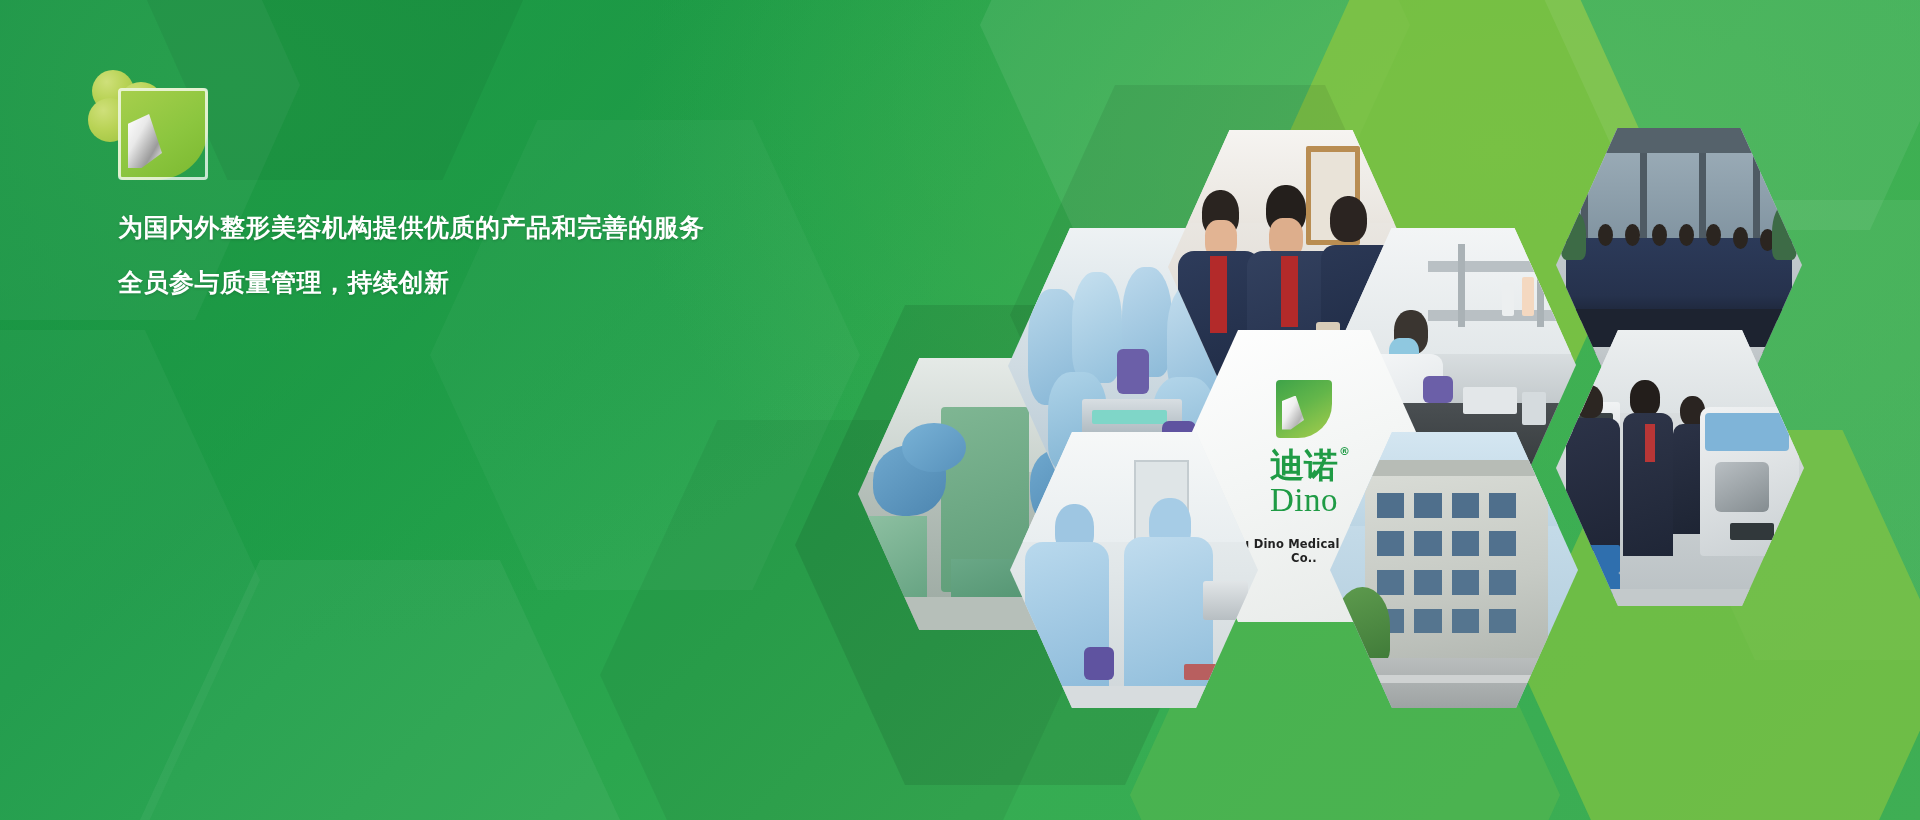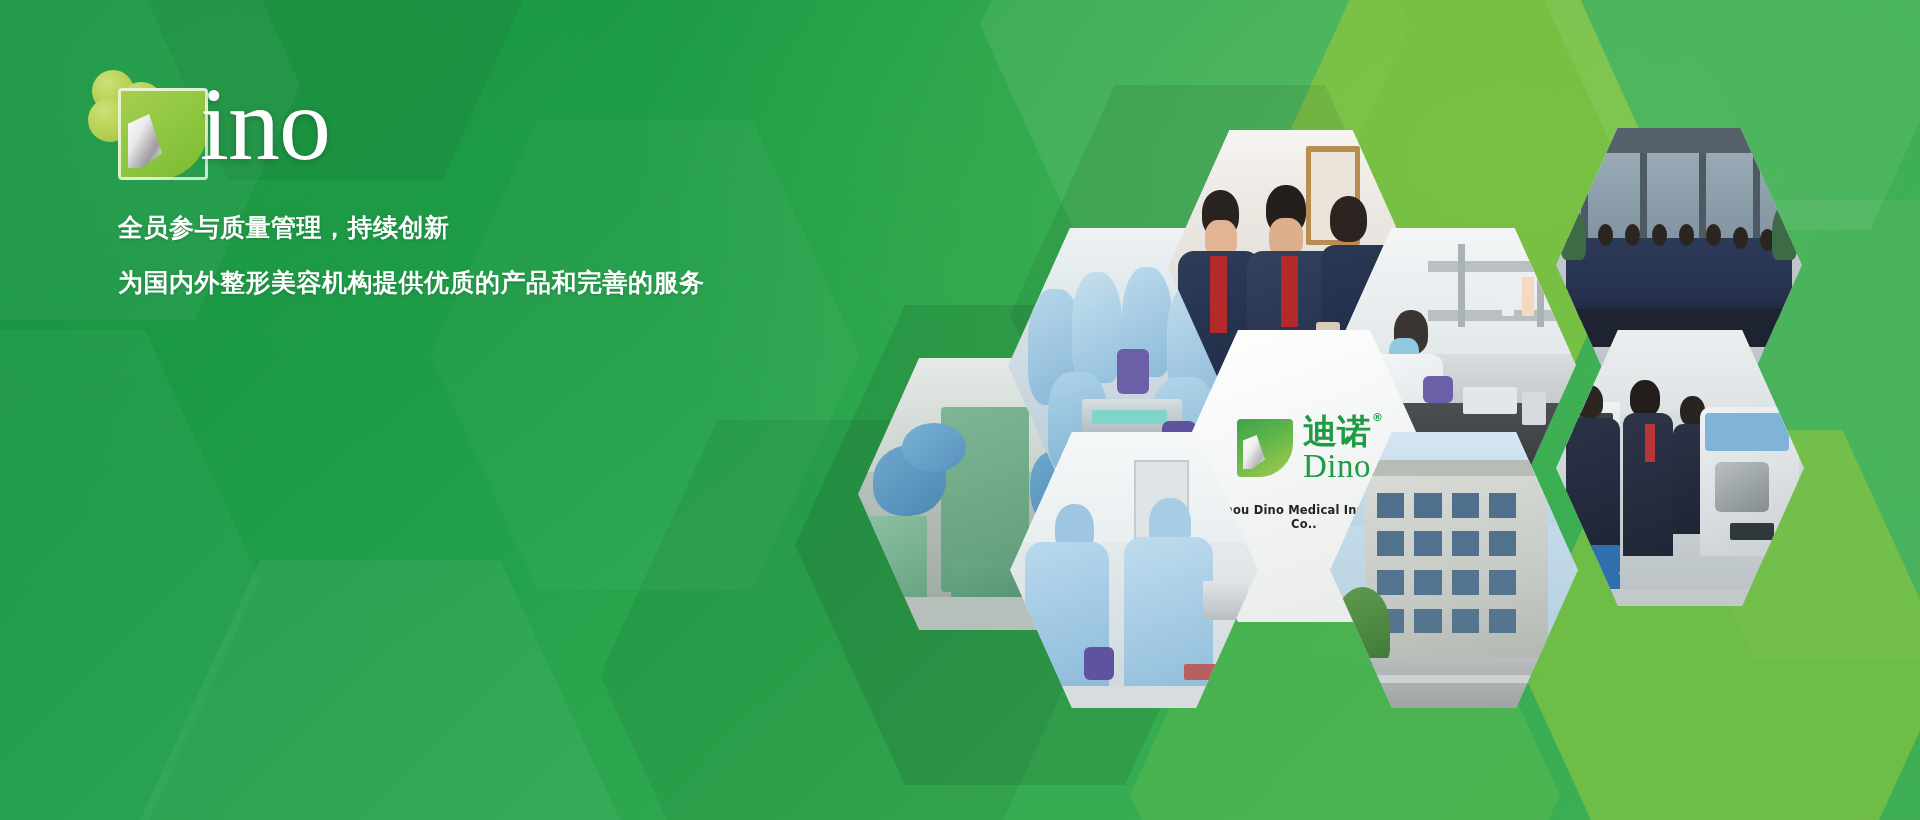--- a/index.html
+++ b/index.html
@@ -78,21 +78,21 @@
 
   
   .pl{position:absolute;}
 
   
   .hex-logo{
     background:linear-gradient(160deg,#ffffff 0%,#f4f6f5 45%,#e7eae8 100%);
     display:flex;align-items:center;justify-content:center;
   }
   .hex-logo-inner{width:100%;text-align:center;transform:translateY(-4px);}
-  .hl-row{display:flex;align-items:center;justify-content:center;gap:10px;}
+  .hl-row{display:flex;align-items:center;justify-content:center;gap:10px;flex-direction:column;}
   .hl-mark{position:relative;width:56px;height:58px;}
   .hl-mark .leaf{
     position:absolute;inset:0;
     background:linear-gradient(150deg,#3ea349 0%,#63b64a 45%,#a7ce4c 100%);
     border-radius:4px 4px 34px 4px;
   }
   .hl-mark .curl{
     position:absolute;left:6px;top:16px;width:22px;height:34px;
     background:linear-gradient(120deg,#ffffff 0%,#efefef 40%,#b5b5b5 75%,#ffffff 100%);
     clip-path:polygon(0% 100%,0% 16%,62% 0%,100% 72%,40% 100%);
@@ -139,26 +139,25 @@
       <div class="logo-blobs">
         <span class="blob b1"></span>
         <span class="blob b2"></span>
         <span class="blob b3"></span>
       </div>
       <div class="logo-mark">
         <span class="leaf"></span>
         <span class="curl"></span>
         <span class="frame"></span>
       </div>
-      <div class="logo-text">ino</div>
     </div>
 
     <div class="taglines">
+      <p class="tagline">为国内外整形美容机构提供优质的产品和完善的服务</p>
       <p class="tagline">全员参与质量管理，持续创新</p>
-      <p class="tagline">为国内外整形美容机构提供优质的产品和完善的服务</p>
     </div>
   </div>
 
   <div class="comb">
 
     <div class="hex" style="left:858px;top:358px;width:245px;height:272px;">
       <div class="photo" style="background:linear-gradient(180deg,#cfd6d2 0%,#b9c3bd 40%,#9aa8a0 100%);">
         <div class="pl" style="left:0;top:0;width:100%;height:42%;background:linear-gradient(180deg,#e5eae7,#c9d2cd);"></div>
         <div class="pl" style="left:34%;top:18%;width:36%;height:68%;background:linear-gradient(160deg,#7fb693,#5d9c77);border-radius:4px;"></div>
         <div class="pl" style="left:6%;top:32%;width:30%;height:26%;background:linear-gradient(140deg,#6fa8ce,#4d86b0);border-radius:50% 40% 50% 40%;"></div>

